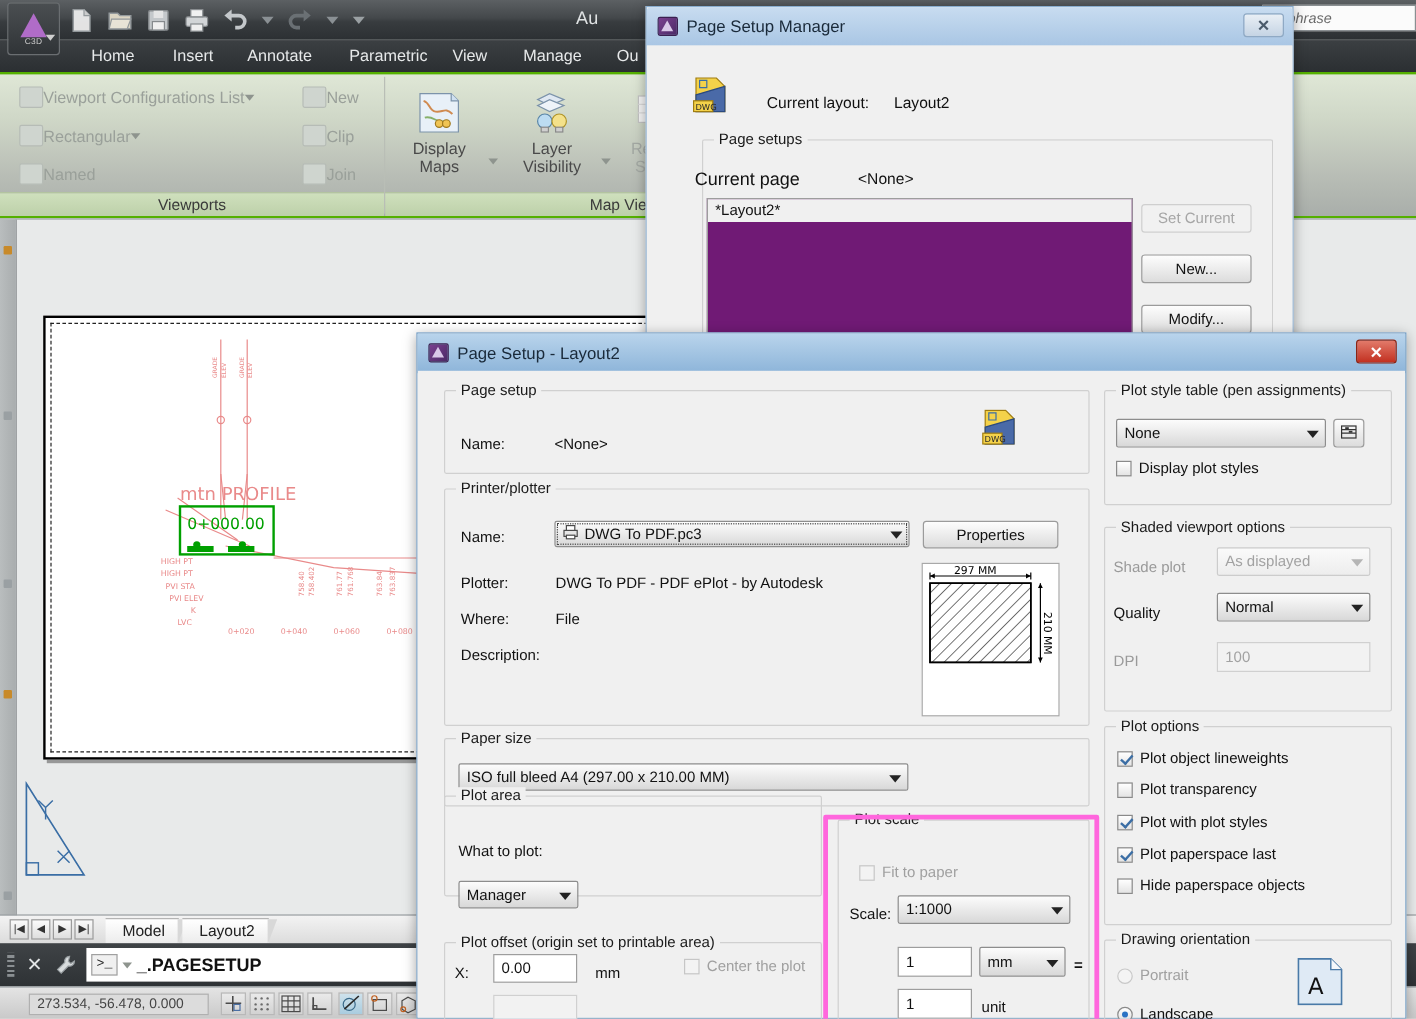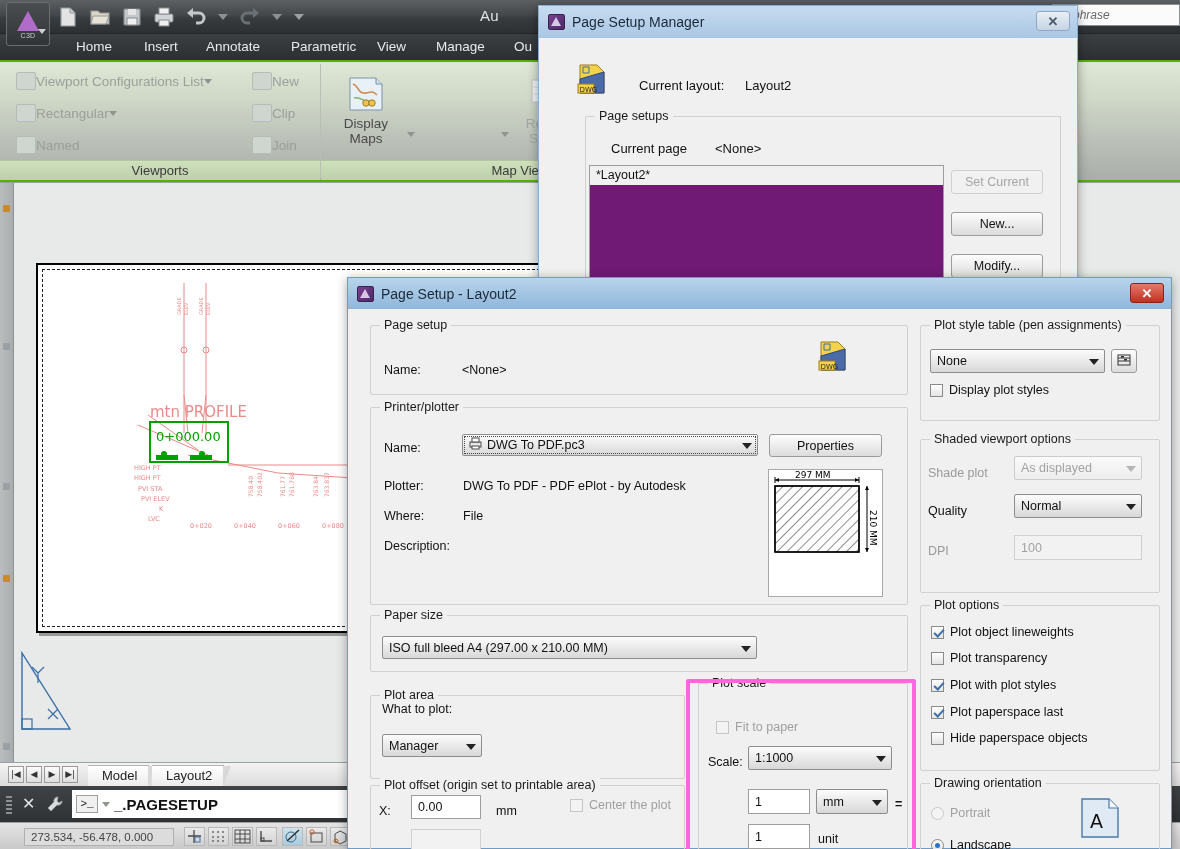--- a/index.html
+++ b/index.html
@@ -351,20 +351,34 @@
               <path d="M10 24c7-2 10 5 16 3" fill="none" stroke="#86b06a" stroke-width="1.6"></path>
               <circle cx="22" cy="29" r="3.2" fill="#f0c454" stroke="#a07a20"></circle>
               <circle cx="28" cy="29" r="3.2" fill="#f0c454" stroke="#a07a20"></circle>
             </svg>
           </div>
           <div>Display</div>
           <div>Maps</div>
         </div>
         <div class="tri-d" style="position:absolute; left:86px; top:70px"></div>
 
+        <div class="bigbtn" style="left:100px; top:8px">
+          <div class="bi">
+            <svg width="44" height="40" viewBox="0 0 44 40">
+              <path d="M10 9l10-5 12 5-12 5z" fill="#dfe8f2" stroke="#7c93aa"></path>
+              <path d="M10 14l10-5 12 5-12 5z" fill="#eef3f9" stroke="#7c93aa"></path>
+              <circle cx="16" cy="27" r="6" fill="#bcdcf2" stroke="#5a86a8"></circle>
+              <circle cx="28" cy="27" r="6" fill="#f4e18a" stroke="#b09428"></circle>
+              <rect x="13" y="32" width="6" height="4" fill="#cfcfcf" stroke="#8a8a8a"></rect>
+              <rect x="25" y="32" width="6" height="4" fill="#cfcfcf" stroke="#8a8a8a"></rect>
+            </svg>
+          </div>
+          <div>Layer</div>
+          <div>Visibility</div>
+        </div>
         <div class="tri-d" style="position:absolute; left:180px; top:70px"></div>
 
         <div class="bigbtn dim" style="left:186px; top:8px">
           <div class="bi">
             <svg width="44" height="40" viewBox="0 0 44 40">
               <rect x="8" y="6" width="28" height="22" fill="#f3f3f3" stroke="#c2c2c2"></rect>
               <g stroke="#dadada">
                 <line x1="15" y1="6" x2="15" y2="28"></line>
                   <line x1="22" y1="6" x2="22" y2="28"></line>
                   <line x1="29" y1="6" x2="29" y2="28"></line>
@@ -563,21 +577,21 @@
           <text x="2.5" y="27.5" font-size="7" font-family="DejaVu Sans, sans-serif" fill="#2a2a2a">DWG</text>
           <path d="M6 3h6v6H6z" fill="none" stroke="#3a6ea5"></path>
         </svg>
       </div>
       <div class="lbl" style="left:100px; top:40px; font-size:13px">Current layout:</div>
       <div class="lbl" style="left:206px; top:40px; font-size:13px">Layout2</div>
 
       <fieldset class="grp" style="left:44px; top:78px; width:476px; height:190px; border-bottom:none">
         <span class="grp-label">Page setups</span>
       </fieldset>
-      <div class="lbl" style="left:72px; top:103px; font-size:13px">Current page</div>
+      <div class="lbl" style="left:40px; top:103px; font-size:15px">Current page</div>
       <div class="lbl" style="left:176px; top:103px; font-size:13px">&lt;None&gt;</div>
 
       <div class="listbox" style="left:50px; top:127px; width:355px; height:125px">
         <div class="row sel">*Layout2*</div>
       </div>
 
       <div class="btn disabled" style="left:412px; top:132px; width:92px; height:24px">Set Current</div>
       <div class="btn" style="left:412px; top:174px; width:92px; height:24px">New...</div>
       <div class="btn" style="left:412px; top:216px; width:92px; height:24px">Modify...</div>
     </div>
@@ -652,21 +666,21 @@
       </div>
 
       <fieldset class="grp" style="left:20px; top:304px; width:538px; height:57px">
         <span class="grp-label">Paper size</span>
       </fieldset>
       <div class="combo" style="left:34px; top:325px; width:375px; height:23px">
         <span>ISO full bleed A4 (297.00 x 210.00 MM)</span>
         <span class="arrow"></span>
       </div>
 
-      <fieldset class="grp" style="left:20px; top:384px; width:315px; height:84px">
+      <fieldset class="grp" style="left:20px; top:352px; width:315px; height:84px">
         <span class="grp-label">Plot area</span>
       </fieldset>
       <div class="lbl" style="left:34px; top:391px">What to plot:</div>
       <div class="combo" style="left:34px; top:423px; width:100px; height:23px">
         <span>Manager</span>
         <span class="arrow"></span>
       </div>
 
       <fieldset class="grp" style="left:20px; top:474px; width:315px; height:98px">
         <span class="grp-label">Plot offset (origin set to printable area)</span>

